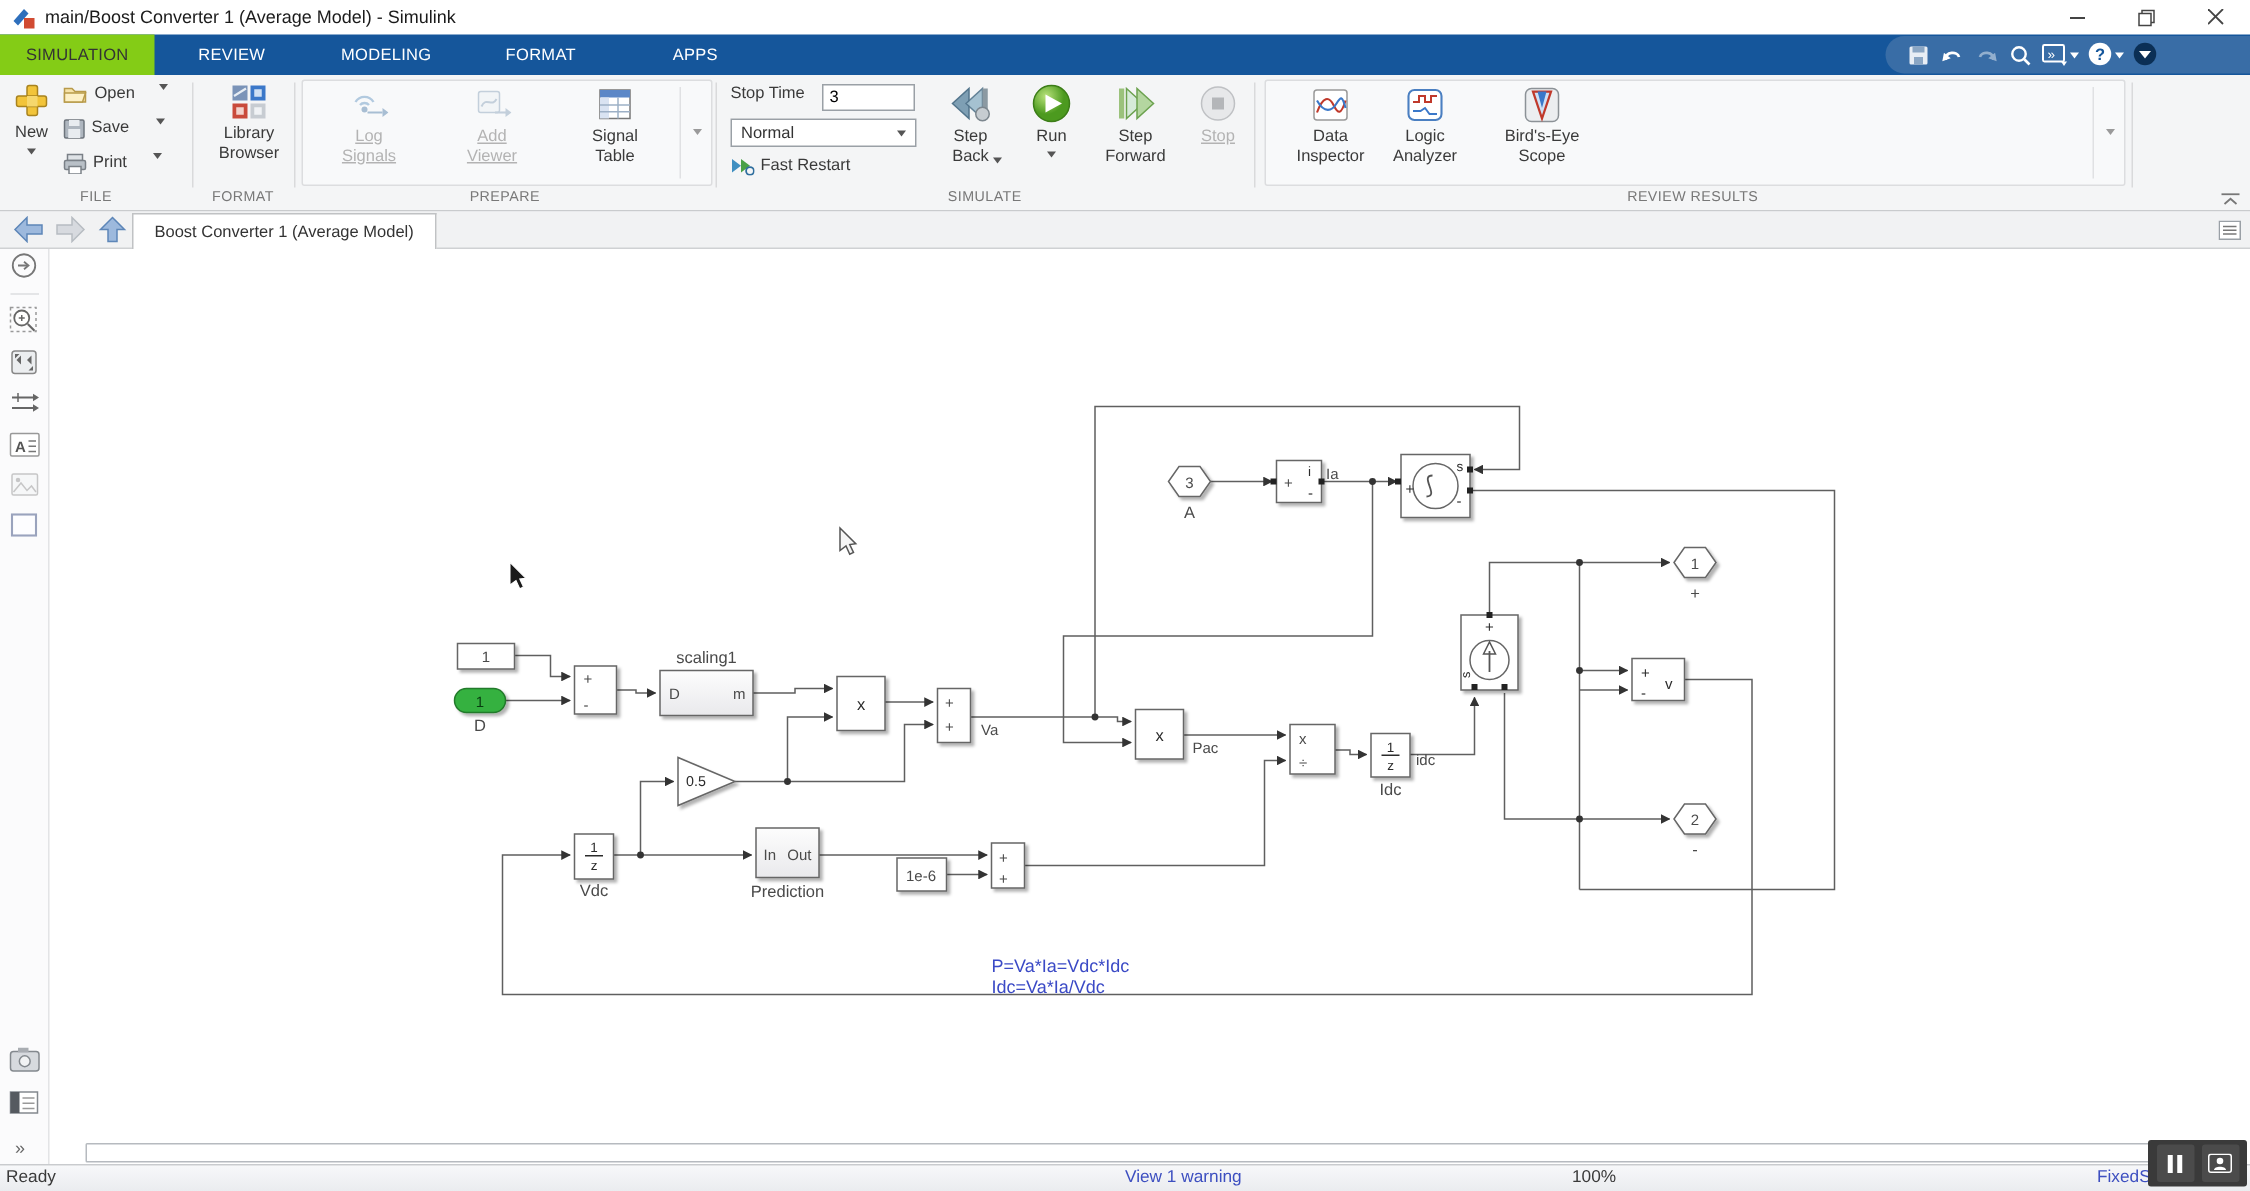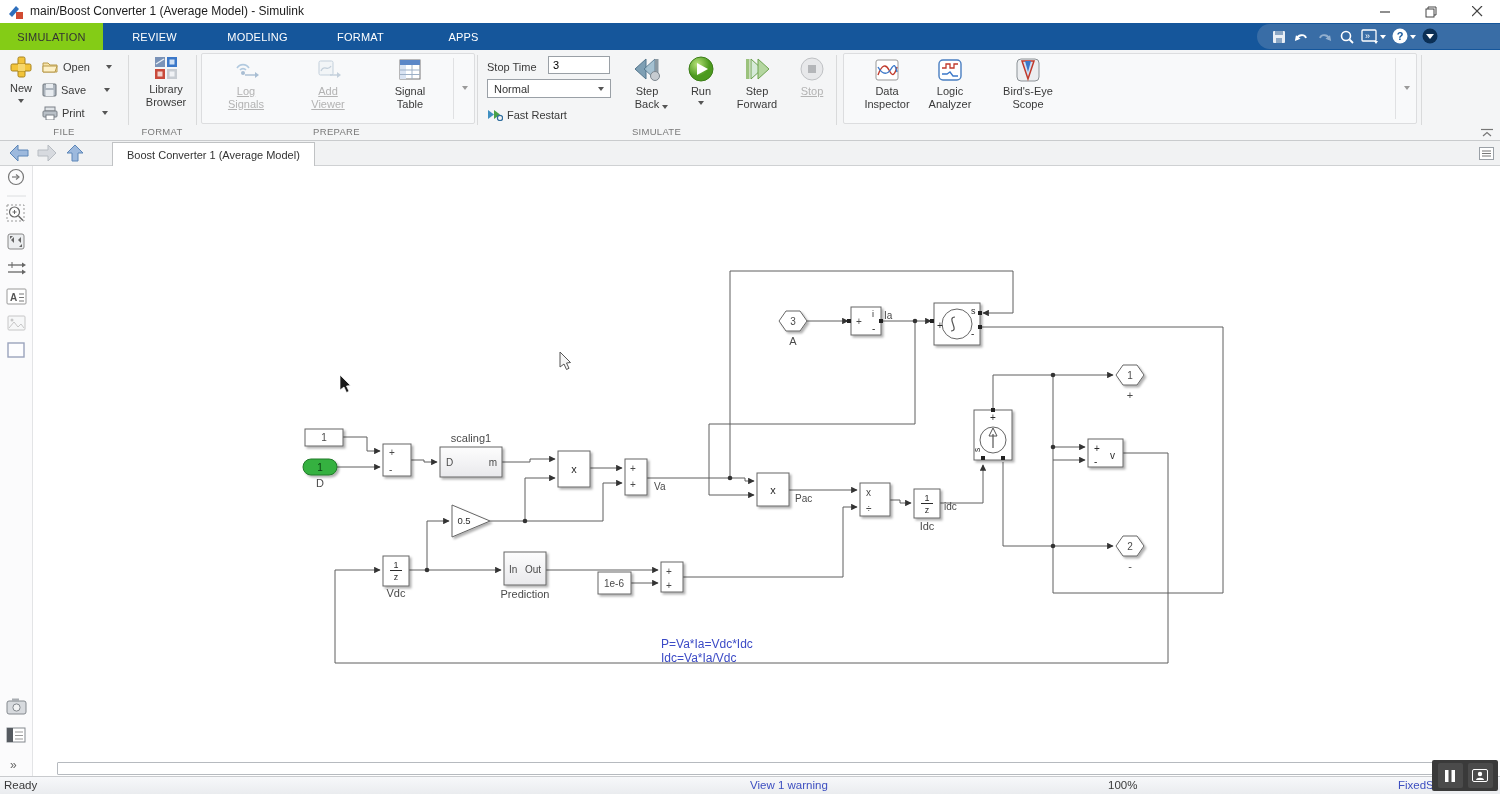--- a/index.html
+++ b/index.html
@@ -17,36 +17,36 @@
           color:#fff; font-size:11px; letter-spacing:.2px; cursor:default; }
   .rtab.active { background:#84cc16; color:#333; }
   #quickbar { position:absolute; right:0; top:1px; height:25px; width:243px; background:#396da6;
               border-radius:13px 0 0 13px; display:flex; align-items:center; gap:6px; padding:0 8px 0 14px; }
   .qitem { display:flex; align-items:center; gap:1px; }
 
   
   #ribbon { position:absolute; left:0; top:50px; width:1500px; height:91px; background:#f4f5f6; border-bottom:1px solid #c9cbcd; }
   .vdiv { position:absolute; top:5px; height:70px; width:1px; background:#d9dadb; }
   .seclabel { position:absolute; top:76px; font-size:9.5px; color:#787878; text-align:center; letter-spacing:.3px; }
-  .rowbtn { position:absolute; height:21px; display:flex; align-items:center; gap:4px; font-size:11px; color:#3a3a3a; }
+  .rowbtn { position:absolute; height:21px; display:flex; gap:4px; font-size:11px; color:#3a3a3a; }
   .caret { width:0; height:0; border-left:3.5px solid transparent; border-right:3.5px solid transparent; border-top:4px solid #555; }
   .caret.dim { border-top-color:#9a9a9a; }
   .bigbtn { position:absolute; display:flex; flex-direction:column; align-items:center; font-size:11px; color:#3a3a3a; line-height:13px; text-align:center; }
   .bigbtn .ic { margin-bottom:3px; }
   .disabled { color:#b3b3b3;text-decoration:underline; }
   .inset { position:absolute; border:1px solid #dcdddf; background:#f8f9fa; border-radius:2px; }
   .inset .galdiv { position:absolute; right:20px; top:4px; bottom:4px; width:1px; background:#e0e1e3; }
   .stopfield { position:absolute; width:62px; height:18px; border:1px solid #9aa0a6; background:#fff; font-size:11px; padding:0 4px; font-family:"Liberation Sans",sans-serif; }
   .selectbox { position:absolute; width:124px; height:19px; border:1px solid #9aa0a6; background:#fff; font-size:11px; display:flex; align-items:center; justify-content:space-between; padding:0 6px; color:#333; }
 
   
   #navbar { position:absolute; left:0; top:141px; width:1500px; height:25px; background:#f1f2f3; }
   #navbar::after { content:""; position:absolute; left:0; right:0; bottom:0; height:1px; background:#cfd1d3; }
   #doctab { position:absolute; left:88px; top:1px; height:24px; background:#fff; border:1px solid #c0c2c4; border-bottom:none;
-            display:flex; align-items:center; padding:0 14px; font-size:11px; color:#333; z-index:2;margin-left:24px; }
+            display:flex; align-items:center; padding:0 14px; font-size:11px; color:#333; z-index:2; }
   .navarrow { position:absolute; top:3px; width:20px; height:18px; }
 
   
   #main { position:absolute; left:0; top:166px; width:1500px; height:610px; background:#fff; }
   #palette { position:absolute; left:0; top:0; width:33px; height:610px; background:#fbfbfc; border-right:1px solid #e3e4e6; }
   #bottomstrip { position:absolute; left:57px; top:596px; width:1441px; height:13px; background:#fff; border:1px solid #b6babf; border-radius:1px; }
 
   
   #statusbar { position:absolute; left:0; top:776px; width:1500px; height:18px; background:linear-gradient(#f7f8fa,#eaecef); border-top:1px solid #c9cbce; font-size:11.5px; color:#3a3a3a; }
   #statusbar .link { color:#3d4fc0; }
@@ -318,20 +318,21 @@
     <span style="width:52px">Logic Analyzer</span>
   </div>
   <div class="bigbtn" style="left:992px;top:8px;width:72px">
     <svg class="ic" width="26" height="24">
       <rect x="2" y="1" width="22" height="22" rx="4" fill="#eceef0" stroke="#8c9297"></rect>
       <polygon points="7,3 19,3 13,21" fill="#cfe0f4" stroke="#c0392b" stroke-width="1.5"></polygon>
       <polygon points="10,3 16,3 13,14" fill="#3b78c9"></polygon>
     </svg>
     <span style="width:58px">Bird's-Eye Scope</span>
   </div>
+  <div class="seclabel" style="left:836px;width:585px">REVIEW RESULTS</div>
   <div class="vdiv" style="left:1421px"></div>
 
   <svg class="abs" style="right:6px;bottom:2px" width="14" height="10">
     <line x1="1" y1="1.5" x2="13" y2="1.5" stroke="#777" stroke-width="1.2"></line>
     <polyline points="3,8 7,4.5 11,8" fill="none" stroke="#777" stroke-width="1.2"></polyline>
   </svg>
 </div>
 
 <div id="navbar">
   <svg class="navarrow" style="left:9px">
@@ -611,21 +612,21 @@
       <polygon points="0,0 0,15 4,12 6.5,17.5 9,16.3 6.5,11 10.5,10.5" fill="#f5f5f5" stroke="#555" stroke-width="1"></polygon>
     </g>
   </svg>
 
   <div id="bottomstrip"></div>
 </div>
 
 <div id="statusbar">
   <span class="abs" style="left:4px;top:2px">Ready</span>
   <span class="abs link" style="left:750px;top:2px">View 1 warning</span>
-  <span class="abs" style="left:1108px;top:2px">100%</span>
+  <span class="abs" style="left:1048px;top:2px">100%</span>
   <span class="abs link" style="left:1398px;top:2px">FixedSte</span>
 </div>
 
 <div id="recorder">
   <div class="rbtn">
     <svg width="10" height="12">
         <rect x="0" y="0" width="3.5" height="12" fill="#fff"></rect>
         <rect x="6.5" y="0" width="3.5" height="12" fill="#fff"></rect>
       </svg>
   </div>

